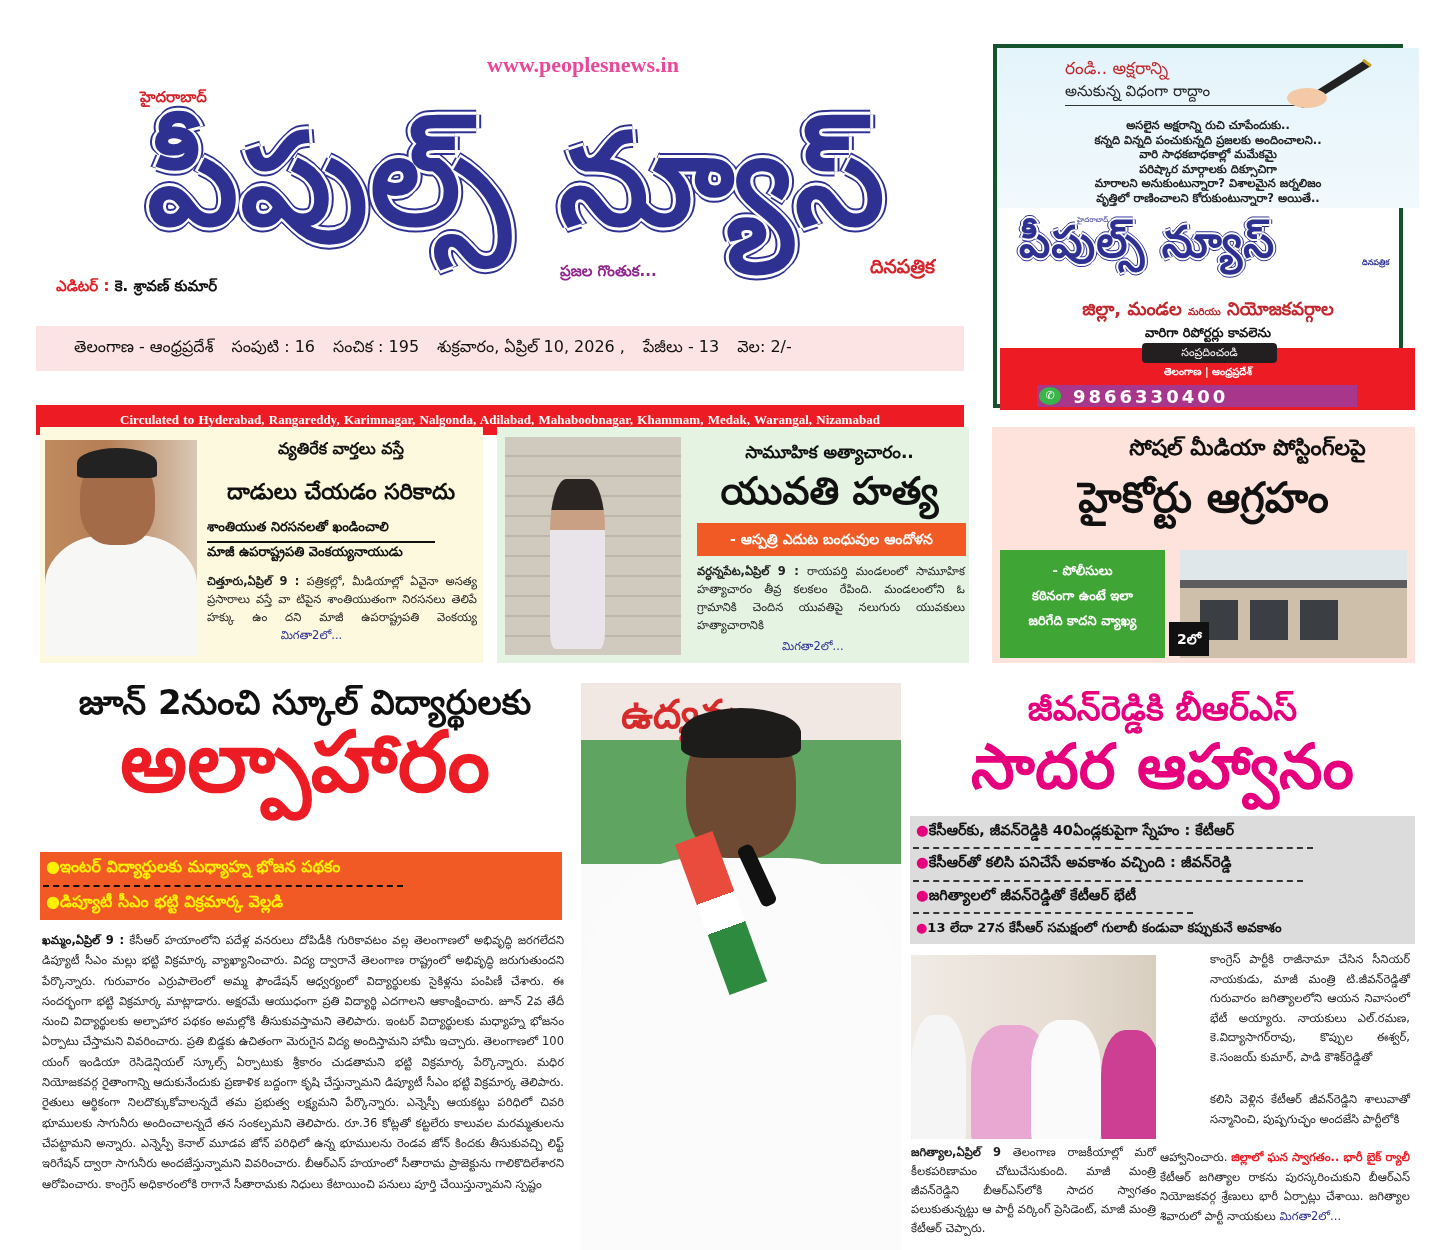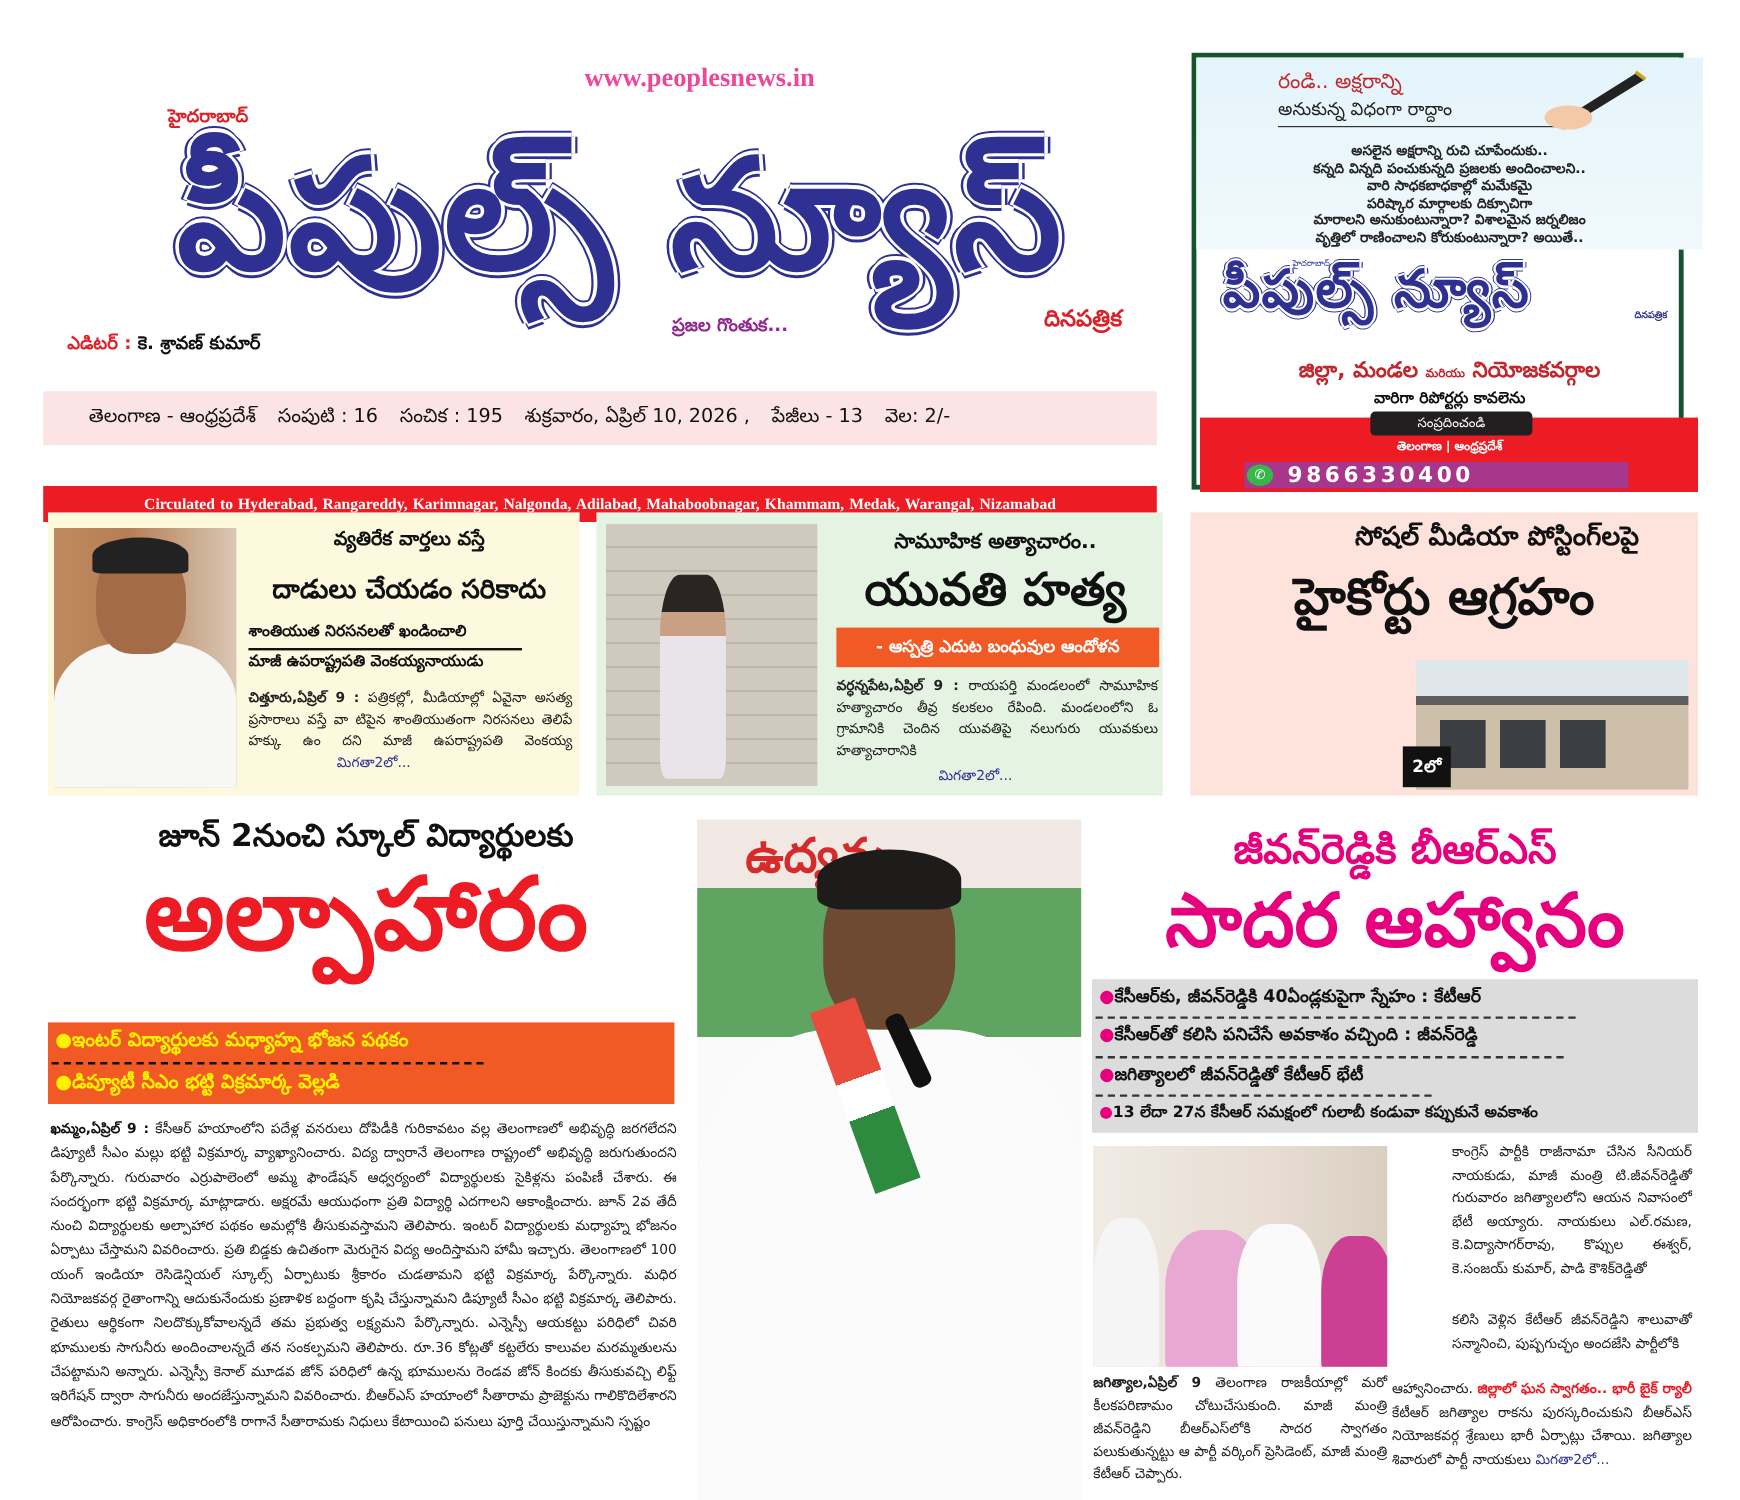--- a/index.html
+++ b/index.html
@@ -73,21 +73,21 @@
   .b2-more { position:absolute; left: 285px; top: 212px; }
 
   .b3-h1 { position:absolute; left: 0; top: 8px; width: 511px; text-align:center; font-size: 22px; font-weight:bold; color:#111; }
   .b3-h2 { position:absolute; left: 0; top: 46px; width: 423px; text-align:center; font-size: 42px; font-weight:bold; color:#111; }
   .b3-green { position:absolute; left: 8px; top: 123px; width: 165px; height: 108px; background: #3fa535; color:#fff; font-size: 13px; font-weight: bold; text-align:center; line-height: 25px; padding-top: 8px; }
   .b3-photo { left: 188px; top: 123px; width: 227px; height: 108px; background: linear-gradient(#dfe7ea 0 28%, #5d5d5d 28% 35%, #cdbfa9 35% 100%); }
   .b3-photo .win { position:absolute; top: 50px; width: 38px; height: 40px; background: #3b3f44; }
   .b3-badge { position:absolute; left: 177px; top: 195px; width: 40px; height: 34px; background: #111; color:#fff; font-size: 14px; font-weight: bold; text-align:center; line-height: 34px; }
 
   
-  .lead-kicker { left: 40px; top: 682px; width: 530px; text-align:center; font-size: 26px; font-weight:bold; color:#111; }
+  .lead-kicker { left: 40px; top: 682px; width: 530px; text-align:center; font-size: 34px; font-weight:bold; color:#111; }
   .lead-title { left: 40px; top: 712px; width: 530px; text-align:center; font-size: 84px; font-weight:bold; color:#ed1c24; line-height: 1.2; }
   .lead-bullets { left: 40px; top: 852px; width: 522px; height: 68px; background: #f15a24; }
   .lead-bullet { position:absolute; left: 6px; font-size: 16px; font-weight: bold; color: #fff200; }
   .lead-bullet.b1 { top: 5px; }
   .lead-bullet.b2 { top: 40px; }
   .lead-sep { position:absolute; left: 3px; top: 33px; width: 360px; border-top: 2px dashed #111; }
   .lead-body { left: 42px; top: 930px; width: 522px; font-size: 11.5px; line-height: 20.3px; text-align: justify; color:#222; }
   .lead-body b { color: #111; margin-top: 16px; }
 
   .center-photo { left: 581px; top: 683px; width: 320px; height: 567px; overflow:hidden;
@@ -200,20 +200,25 @@
   <div class="b2-body">
     <b>వర్ధన్నపేట,ఏప్రిల్ 9 :</b>
     <span>రాయపర్తి మండలంలో సామూహిక హత్యాచారం తీవ్ర కలకలం రేపింది. మండలంలోని ఓ గ్రామానికి చెందిన యువతిపై నలుగురు యువకులు హత్యాచారానికి</span>
   </div>
   <div class="b2-more more">మిగతా2లో...</div>
 </div>
 
 <div class="abs box3">
   <div class="b3-h1">సోషల్ మీడియా పోస్టింగ్‌లపై</div>
   <div class="b3-h2">హైకోర్టు ఆగ్రహం</div>
+  <div class="b3-green">
+    <div>- పోలీసులు</div>
+    <div>కఠినంగా ఉంటే ఇలా</div>
+    <div>జరిగేది కాదని వ్యాఖ్య</div>
+  </div>
   <div class="photo b3-photo">
     <div class="win" style="left:20px"></div>
     <div class="win" style="left:70px"></div>
     <div class="win" style="left:120px"></div>
   </div>
   <div class="b3-badge">2లో</div>
 </div>
 
 <div class="abs lead-kicker">జూన్ 2నుంచి స్కూల్ విద్యార్థులకు</div>
 <div class="abs lead-title">అల్పాహారం</div>

